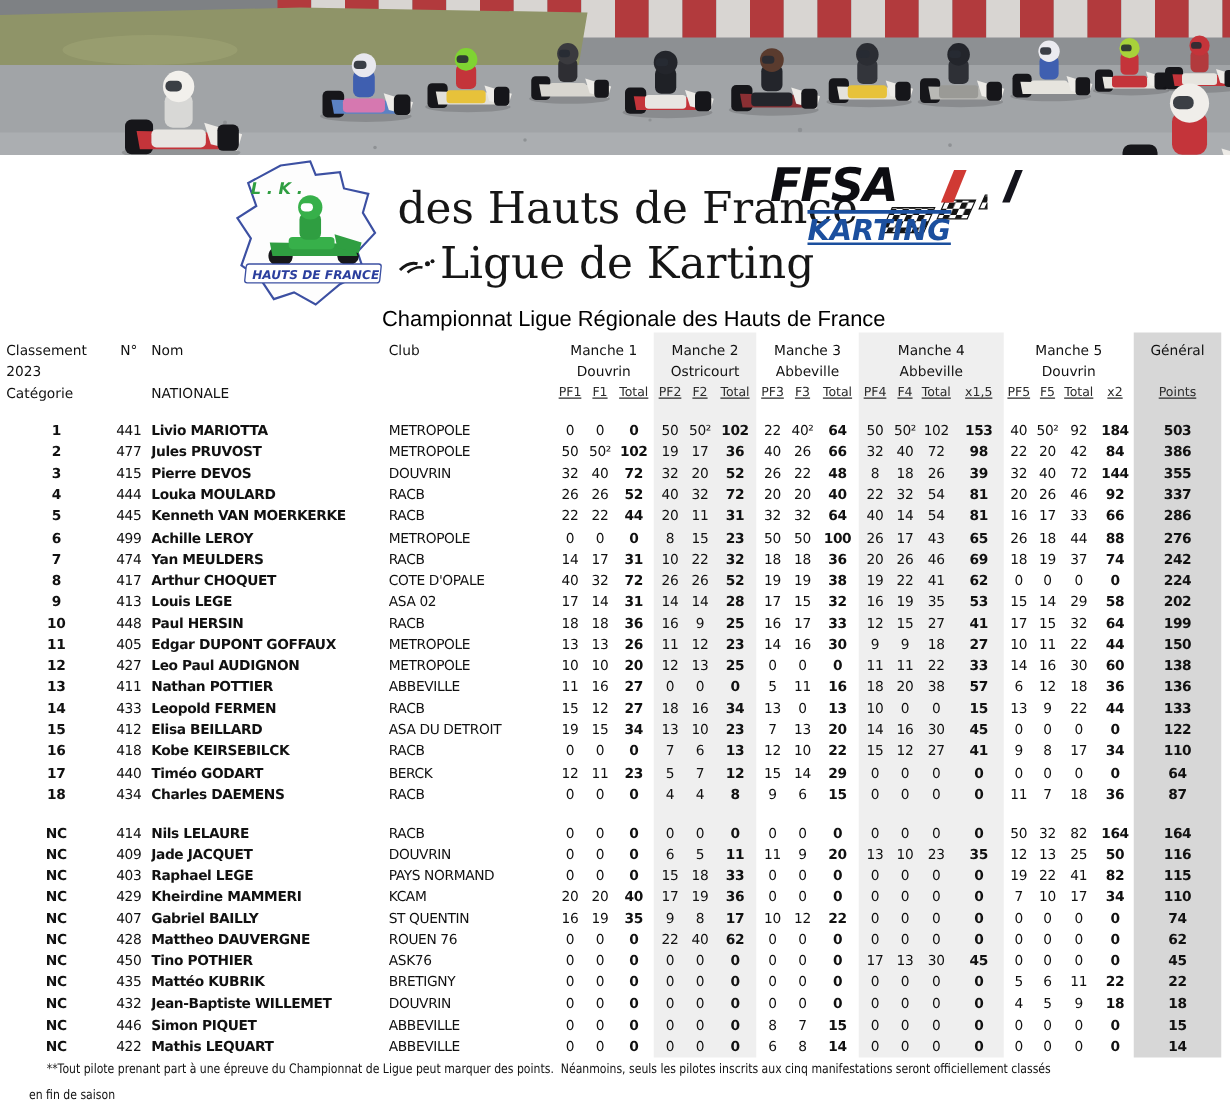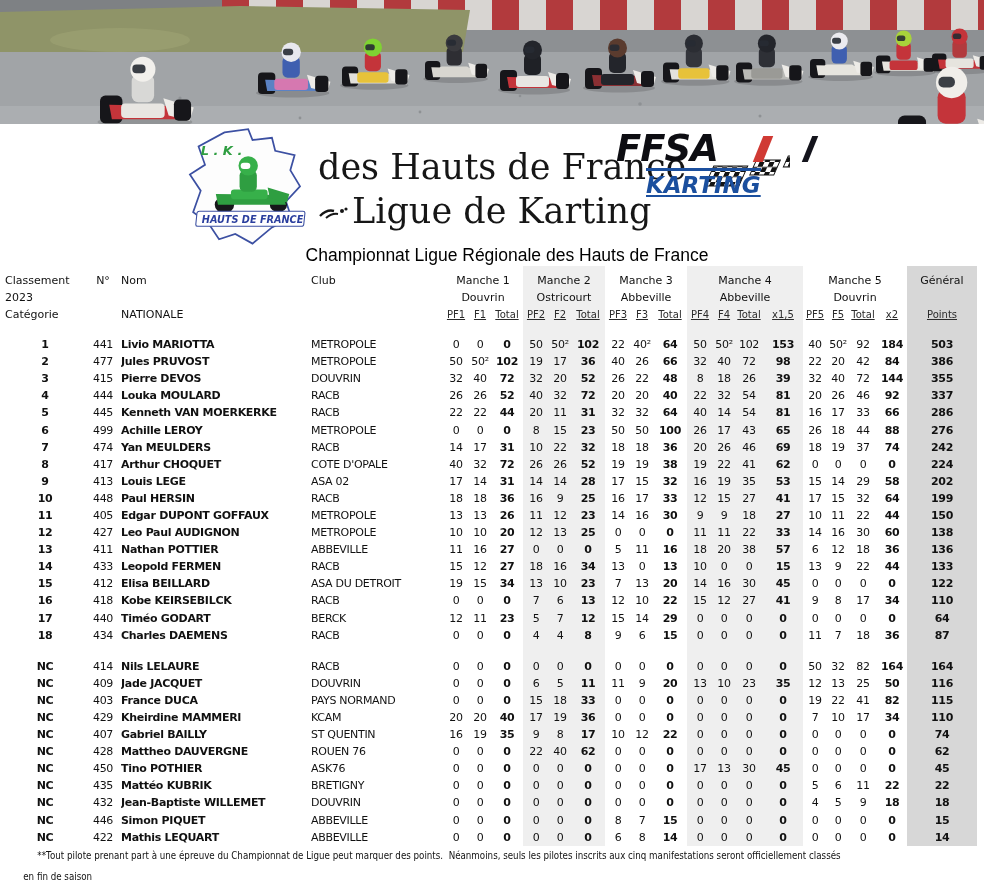--- a/index.html
+++ b/index.html
@@ -857,21 +857,21 @@
           <div class="cell c">12</div>
           <div class="cell c">13</div>
           <div class="cell c">25</div>
           <div class="cell c b">50</div>
           <div class="cell c b">116</div>
   </div>
 
   <div class="grid row">
     <div class="cell c b">NC</div>
     <div class="cell c">403</div>
-    <div class="cell l b">France DUCA</div>
+    <div class="cell l b">Raphael LEGE</div>
     <div class="cell l">PAYS NORMAND</div>
     <div class="cell c">0</div>
           <div class="cell c">0</div>
           <div class="cell c b">0</div>
           <div class="cell c">15</div>
           <div class="cell c">18</div>
           <div class="cell c b">33</div>
           <div class="cell c">0</div>
           <div class="cell c">0</div>
           <div class="cell c b">0</div>

